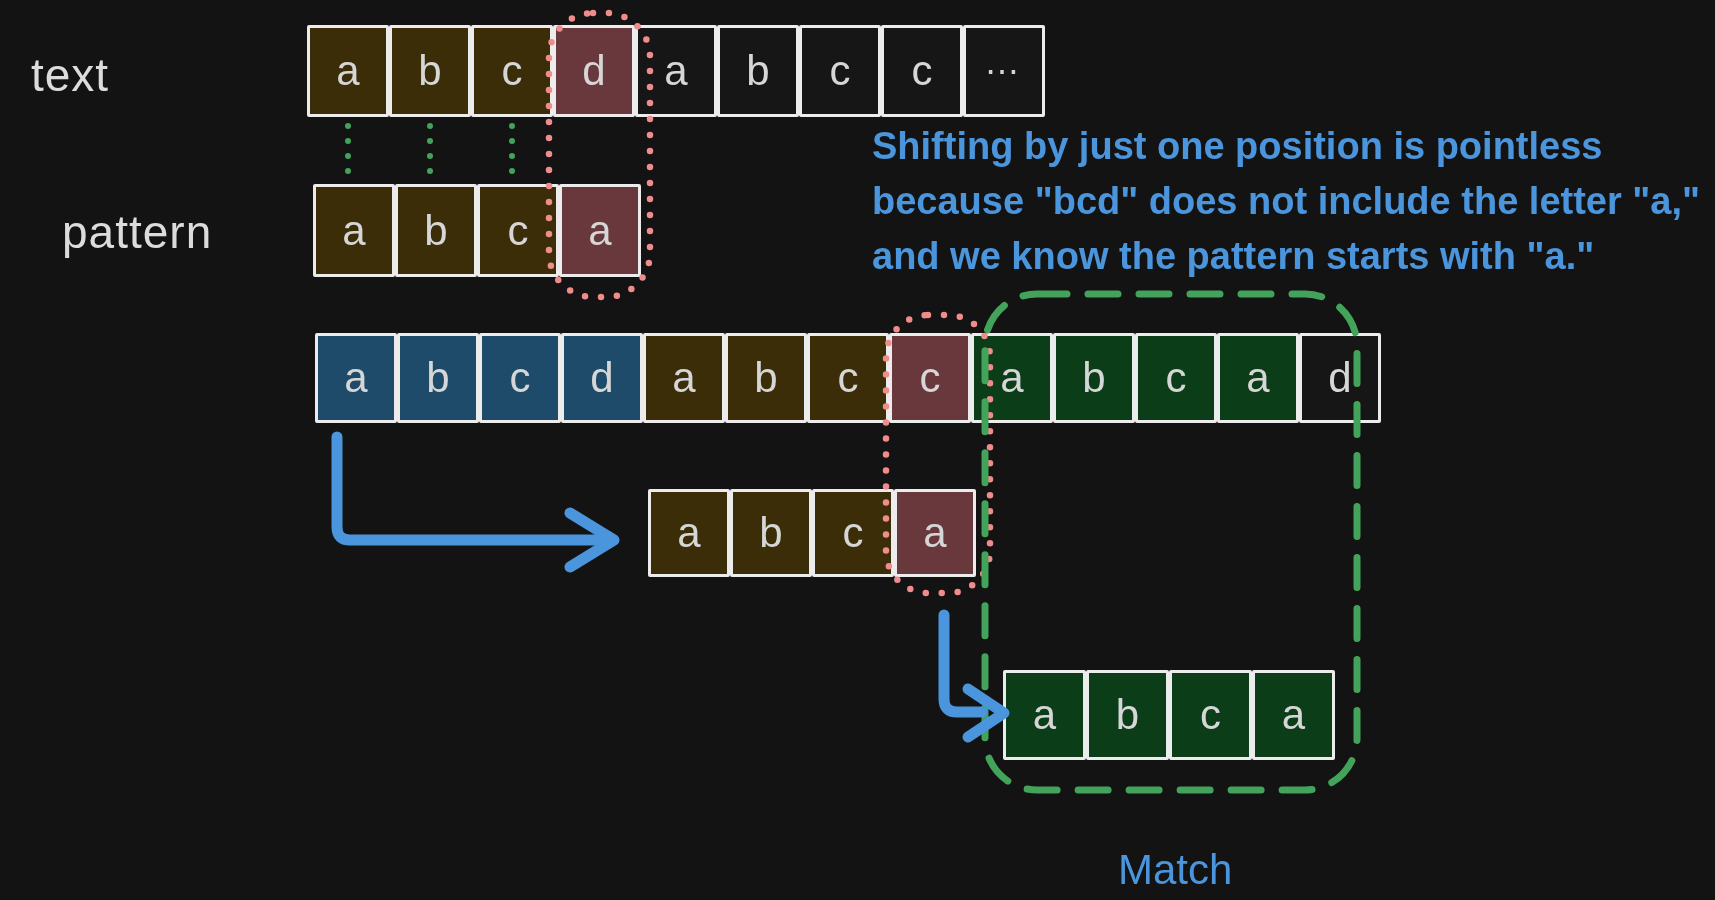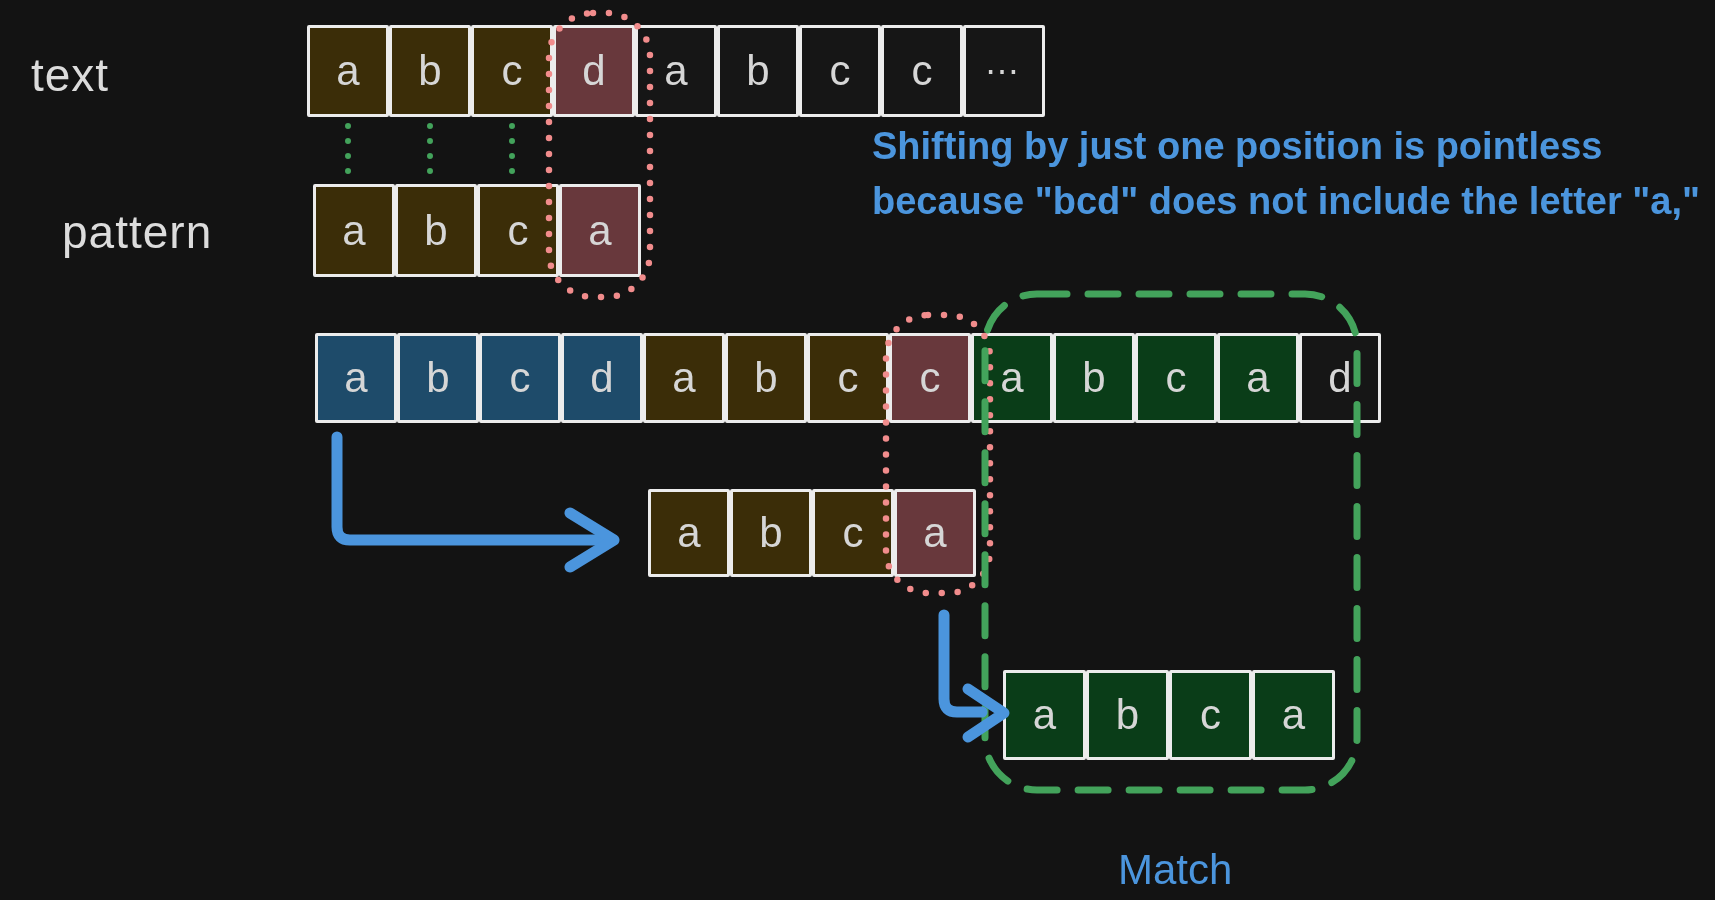--- a/index.html
+++ b/index.html
@@ -124,16 +124,17 @@
     <path class="arrow" d="M337 437 L337 527 Q337 540 350 540 L600 540"></path>
     <path class="arrow" d="M570 513 L614 540 L570 567"></path>
 
     <path class="arrow" d="M944 615 L944 699 Q944 712 957 712 L982 712"></path>
     <path class="arrow" d="M968 689 L1004 713 L968 737"></path>
   </svg>
 
   <div class="annotation">
     <div>Shifting by just one position is pointless</div>
     <div>because "bcd" does not include the letter "a,"</div>
+    <div>and we know the pattern starts with "a."</div>
   </div>
 
   <div id="label-match">Match</div>
 </div>
 
 </body></html>

